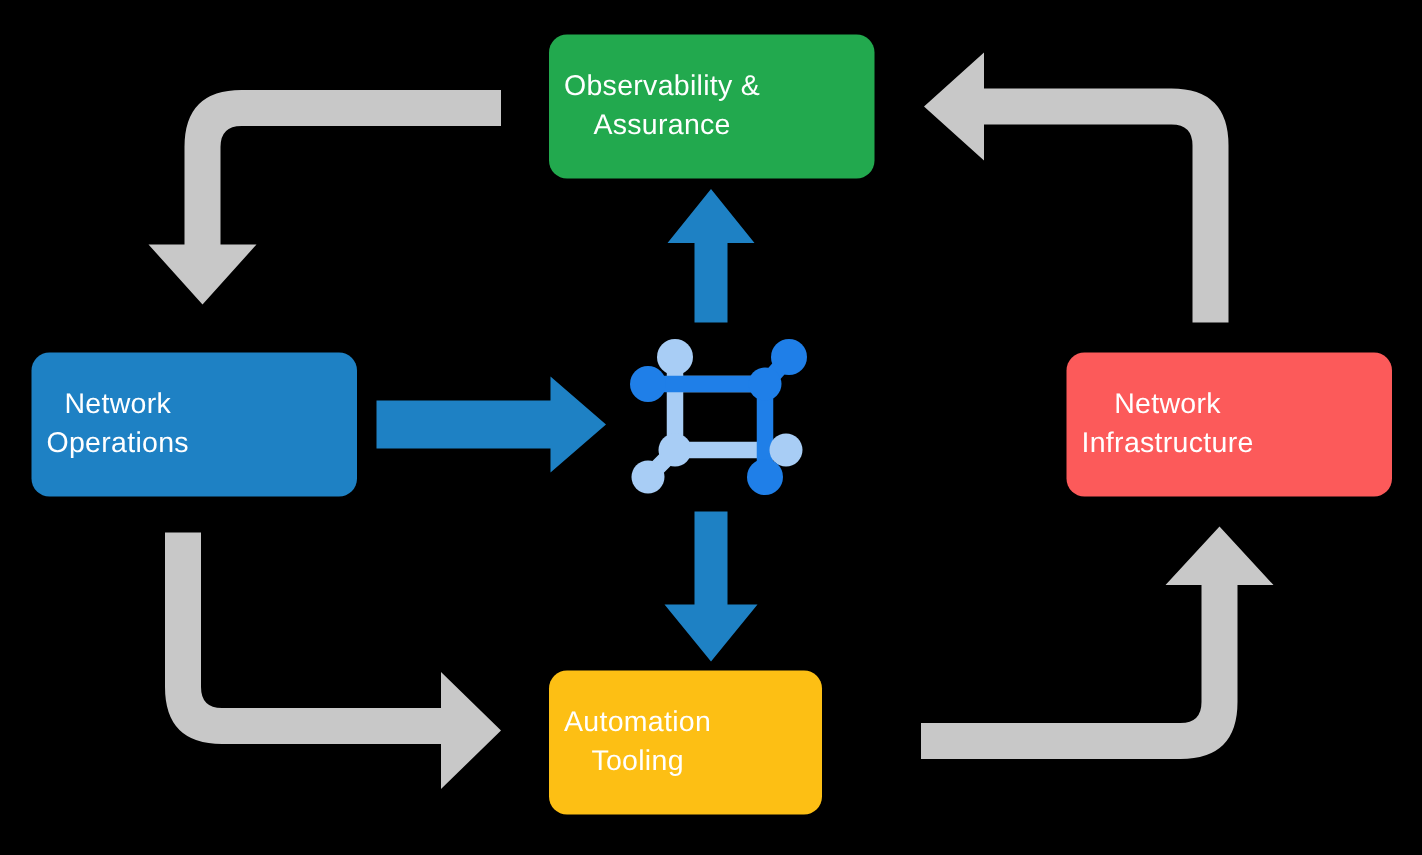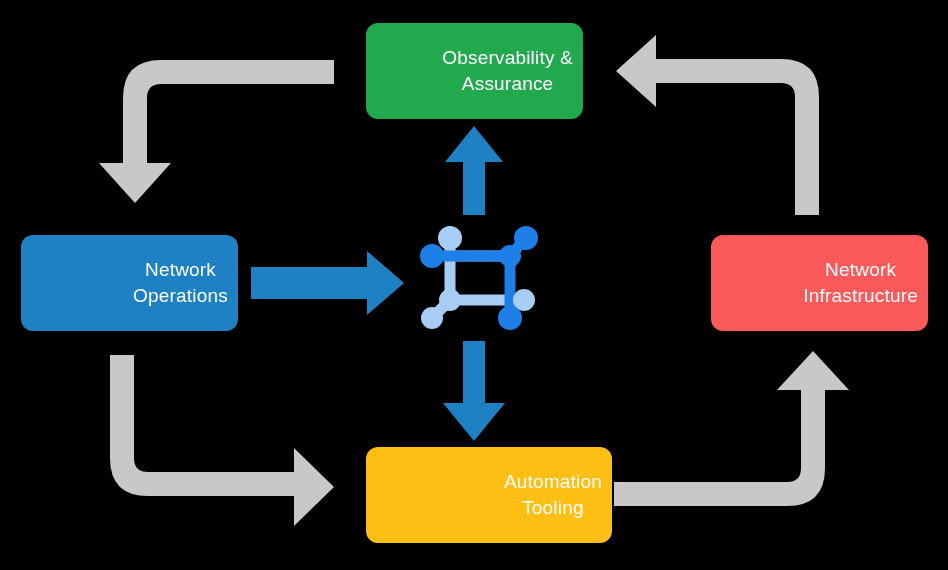--- a/index.html
+++ b/index.html
@@ -13,42 +13,42 @@
     height: 570px;
     background: #000000;
     overflow: hidden;
     font-family: "Liberation Sans", sans-serif;
   }
   .node-box {
     position: absolute;
     border-radius: 12px;
     display: flex;
     align-items: center;
-    justify-content: flex-end;
+    justify-content: flex-start;
     text-align: center;
     color: #ffffff;
     font-size: 19px;
     line-height: 1.35;
     font-weight: 400;
     letter-spacing: 0.2px;
     box-sizing: border-box;
     padding: 6px 10px;
     white-space: pre-line;
   }
   #box-observability {
     left: 366px; top: 23px; width: 217px; height: 96px;
   }
   #box-network-operations {
     left: 21px; top: 235px; width: 217px; height: 96px;
   }
   #box-network-infrastructure {
     left: 711px; top: 235px; width: 217px; height: 96px;
   }
   #box-automation-tooling {
-    left: 366px; top: 447px; width: 246px; height: 96px;
+    left: 366px; top: 447px; width: 182px; height: 96px;
   }
   .svg-layer {
     position: absolute;
     left: 0; top: 0;
     width: 948px;
     height: 570px;
     pointer-events: none;
   }
   .center-icon {
     position: absolute;

